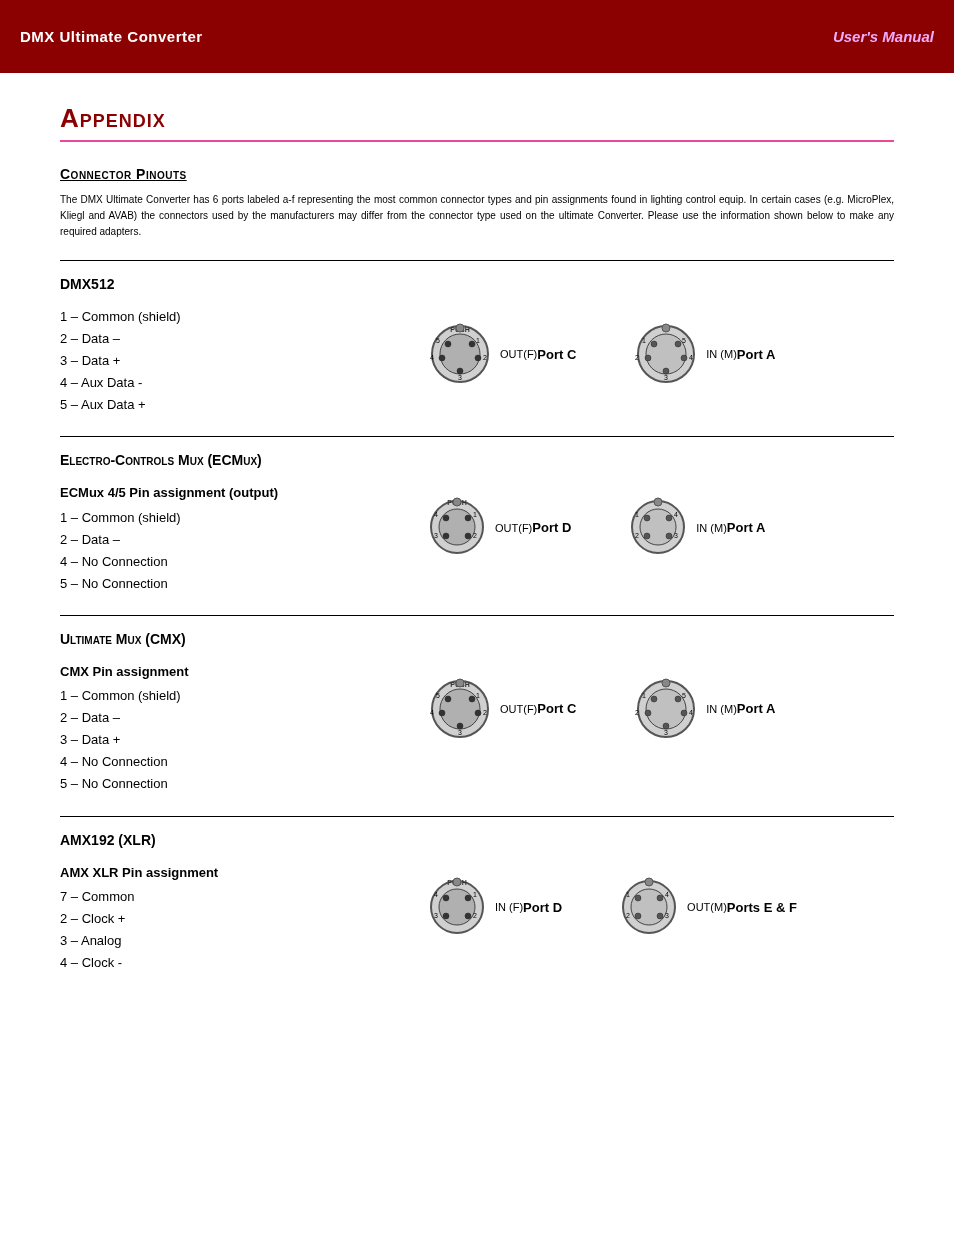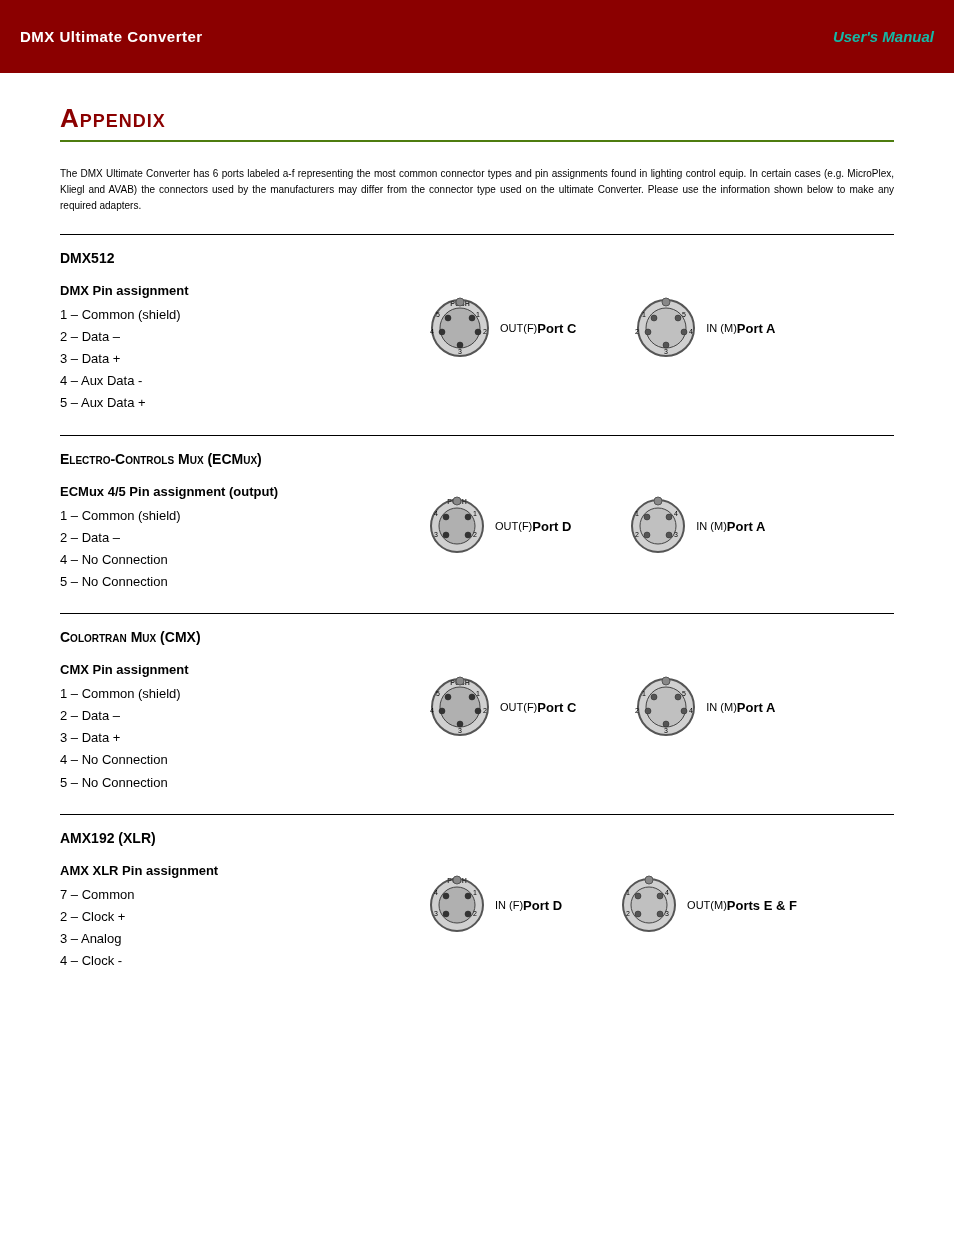--- a/index.html
+++ b/index.html
@@ -21,39 +21,39 @@
       padding: 28px 20px;
       margin-bottom: 0;
     }
     .header-left {
       color: #fff;
       font-weight: bold;
       font-size: 15px;
       letter-spacing: 0.5px;
     }
     .header-right {
-      color: #14b8a6;
+      color: #f0abfc;
       font-style: italic;
       font-weight: bold;
       font-size: 15px;
     }
 
     
     .content {
       padding: 30px 60px 40px 60px;
     }
 
     
     .appendix-title {
       font-size: 26px;
       font-weight: bold;
       color: #8b0000;
       font-variant: small-caps;
       letter-spacing: 1px;
-      border-bottom: 2px solid #4d7c0f;
+      border-bottom: 2px solid #ec4899;
       padding-bottom: 6px;
       margin-bottom: 24px;
     }
 
     
     .section-heading {
       font-size: 14px;
       font-weight: bold;
       font-variant: small-caps;
       letter-spacing: 0.5px;
@@ -136,29 +136,29 @@
 
 <div class="header-bar">
   <span class="header-left">DMX Ultimate Converter</span>
   <span class="header-right">User's Manual</span>
 </div>
 
 <div class="content">
 
   <div class="appendix-title">Appendix</div>
 
+  <div class="section-heading">Connector Pinouts</div>
 
   <p class="body-text">The DMX Ultimate Converter has 6 ports labeled a-f representing the most common connector types and pin assignments found in lighting control equip.  In certain cases (e.g. MicroPlex, Kliegl and AVAB) the connectors used by the manufacturers may differ from the connector type used on the ultimate Converter. Please use the information shown below to make any required adapters.</p>
 
   <div id="sections-container">
       <div class="subsection">
     <div class="subsection-title">DMX512</div>
     <div class="pin-section">
       <div class="pin-text">
-        <div class="assignment-title">DMX Pin assignment</div>
         <div>1 – Common (shield)</div>
             <div>2 – Data –</div>
             <div>3 – Data +</div>
             <div>4 – Aux Data -</div>
             <div>5 – Aux Data +</div>
       </div>
       <div class="pin-diagrams">
 
     <div class="pin-diagram">
       <div class="connector-svg"><svg width="80" height="70" viewBox="0 0 80 70">
@@ -272,21 +272,21 @@
     <text x="53" y="25" font-size="7" fill="#000">4</text>
   </svg></div>
       <div class="port-type">IN (M)</div>
       <div class="port-name">Port A</div>
     </div>
 
       </div>
     </div>
   </div>
       <div class="subsection">
-    <div class="subsection-title small-caps">Colortran Mux  (CMX)</div>
+    <div class="subsection-title small-caps">Ultimate Mux  (CMX)</div>
     <div class="pin-section">
       <div class="pin-text">
         <div class="assignment-title">CMX Pin assignment</div>
         <div>1 – Common (shield)</div>
             <div>2 – Data –</div>
             <div>3 – Data +</div>
             <div>4 – No Connection</div>
             <div>5 – No Connection</div>
       </div>
       <div class="pin-diagrams">

